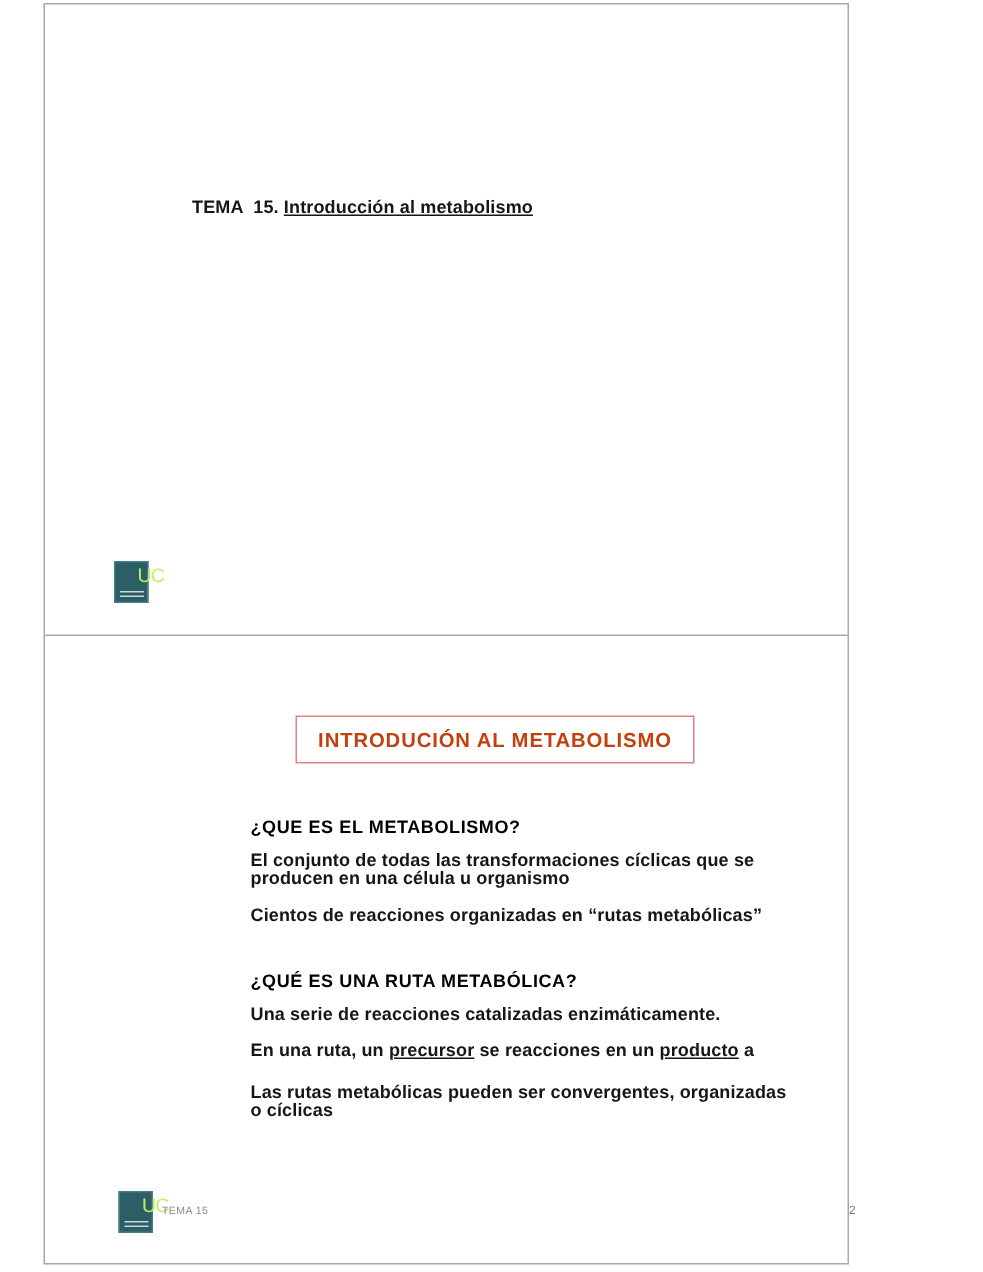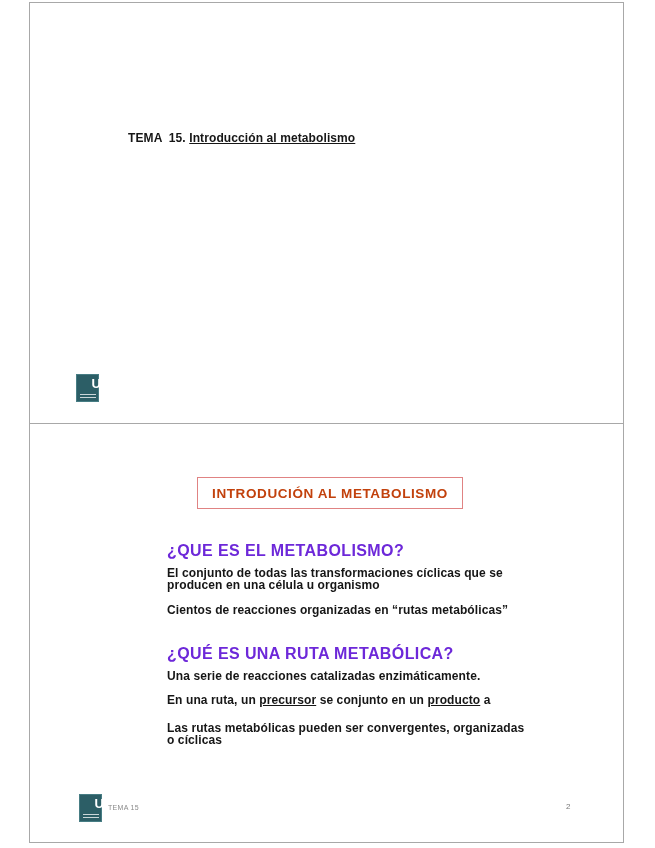--- a/index.html
+++ b/index.html
@@ -10,21 +10,21 @@
   .canvas {
     position: relative;
     width: 655px;
     height: 848px;
     background: #ffffff;
     overflow: hidden;
   }
   .slide {
     position: absolute;
     left: 29px;
-    width: 595px;
+    width: 537px;
     background: #ffffff;
     border: 1px solid #a8a8a8;
   }
   .slide-1 {
     top: 2px;
     height: 421px;
     border-bottom: none;
   }
   .slide-2 {
     top: 423px;
@@ -49,22 +49,22 @@
     position: absolute;
     width: 23px;
     height: 28px;
     background: #2c5e66;
     border: 1px solid #477d84;
     display: flex;
     flex-direction: column;
     align-items: center;
   }
   .uc-logo .uc-text {
-    color: #ffffff;
-    font-weight: bold;
+    color: #bef264;
+    font-weight: normal;
     font-size: 13px;
     line-height: 17px;
     letter-spacing: -0.5px;
     padding-left: 26px;
   }
   .uc-logo .uc-bar {
     width: 16px;
     height: 1px;
     background: rgba(255,255,255,0.75);
     margin-top: 2px;
@@ -96,22 +96,22 @@
     left: 137px;
     top: 121px;
     width: 450px;
     font-size: 12px;
     font-weight: bold;
     color: #161616;
     line-height: 12.5px;
     letter-spacing: 0.1px;
   }
   .heading {
-    color: #6d28d9;
-    font-size: 16px;
+    color: #000000;
+    font-size: 12px;
     letter-spacing: 0.4px;
     margin-bottom: 9px;
   }
   .para { margin-bottom: 12px; white-space: pre-wrap; }
   .para.gap-lg { margin-bottom: 32px; }
   .para.gap-md { margin-bottom: 15px; }
   .para .line { display: block; }
   .u { text-decoration: underline; }
 
   .footer-label {
@@ -156,21 +156,21 @@
       <div class="heading">¿QUE ES EL METABOLISMO?</div>
 
       <p class="para"><span class="line">El conjunto de todas las transformaciones cíclicas que se</span><span class="line">producen en una célula u organismo</span></p>
 
       <p class="para gap-lg"><span class="line">Cientos de reacciones organizadas en “rutas metabólicas”</span></p>
 
       <div class="heading">¿QUÉ ES UNA RUTA METABÓLICA?</div>
 
       <p class="para"><span class="line">Una serie de reacciones catalizadas enzimáticamente.</span></p>
 
-      <p class="para gap-md"><span class="line"><span>En una ruta, un </span><span class="u">precursor</span><span> se conjunto en un </span><span class="u">producto</span><span> a</span></span></p>
+      <p class="para gap-md"><span class="line"><span>En una ruta, un </span><span class="u">precursor</span><span> se reacciones en un </span><span class="u">producto</span><span> a</span></span></p>
 
       <p class="para"><span class="line">Las rutas metabólicas pueden ser convergentes, organizadas</span><span class="line">o cíclicas</span></p>
 
     </div>
 
     <div class="uc-logo logo-s2">
       <span class="uc-text">UC</span>
       <span class="uc-bar"></span>
       <span class="uc-bar"></span>
     </div>

